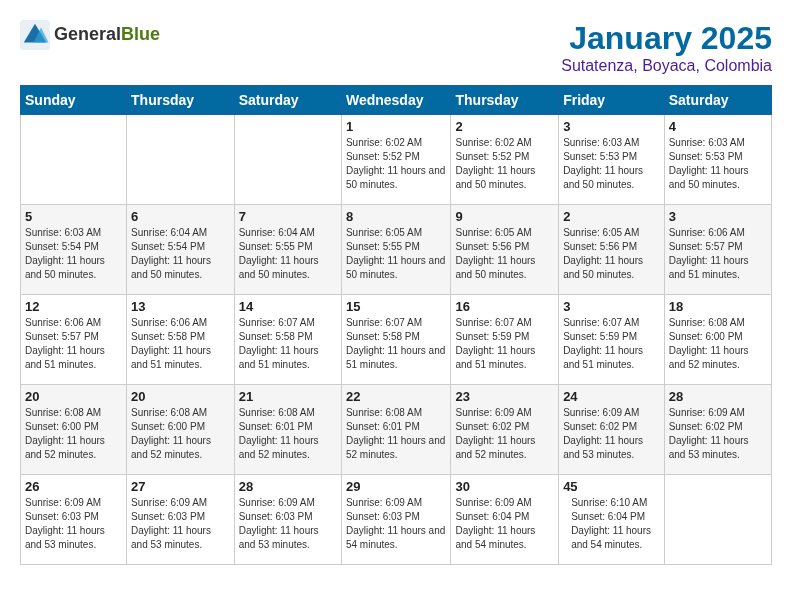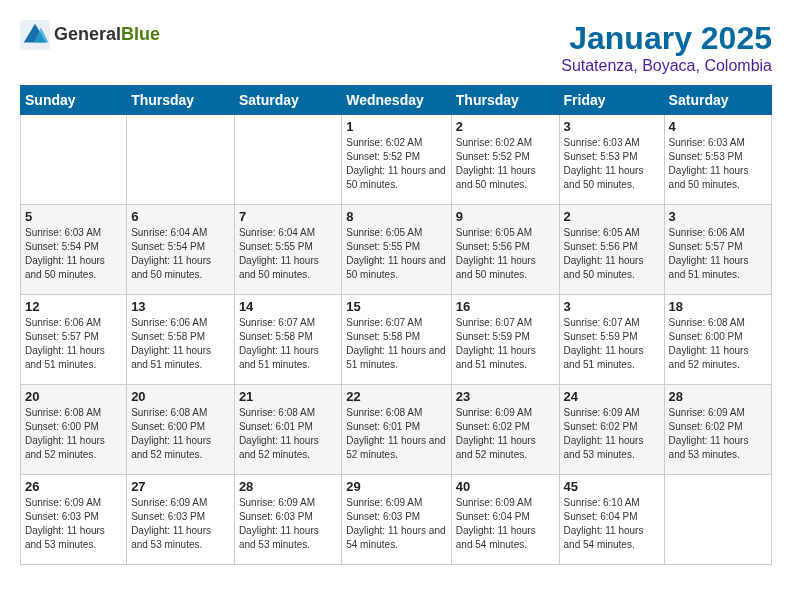--- a/index.html
+++ b/index.html
@@ -303,27 +303,27 @@
 Sunset: 6:03 PM
 Daylight: 11 hours and 53 minutes.</div>
         </td>
         <td>
           <span class="day-number">29</span>
           <div class="day-info" style="white-space: pre-line;">Sunrise: 6:09 AM
 Sunset: 6:03 PM
 Daylight: 11 hours and 54 minutes.</div>
         </td>
         <td>
-          <span class="day-number">40</span>
+          <span class="day-number">30</span>
           <div class="day-info" style="white-space: pre-line;">Sunrise: 6:09 AM
 Sunset: 6:04 PM
 Daylight: 11 hours and 54 minutes.</div>
         </td>
         <td>
           <span class="day-number">45</span>
-          <div class="day-info" style="white-space: pre-line;">Sunrise: 6:10 AM
+          <div class="day-info" style="white-space: pre-line; margin-left: 8px;">Sunrise: 6:10 AM
 Sunset: 6:04 PM
 Daylight: 11 hours and 54 minutes.</div>
         </td>
         <td class="empty-cell"></td>
       </tr>
     </tbody>
 </table>
 
 </body></html>

